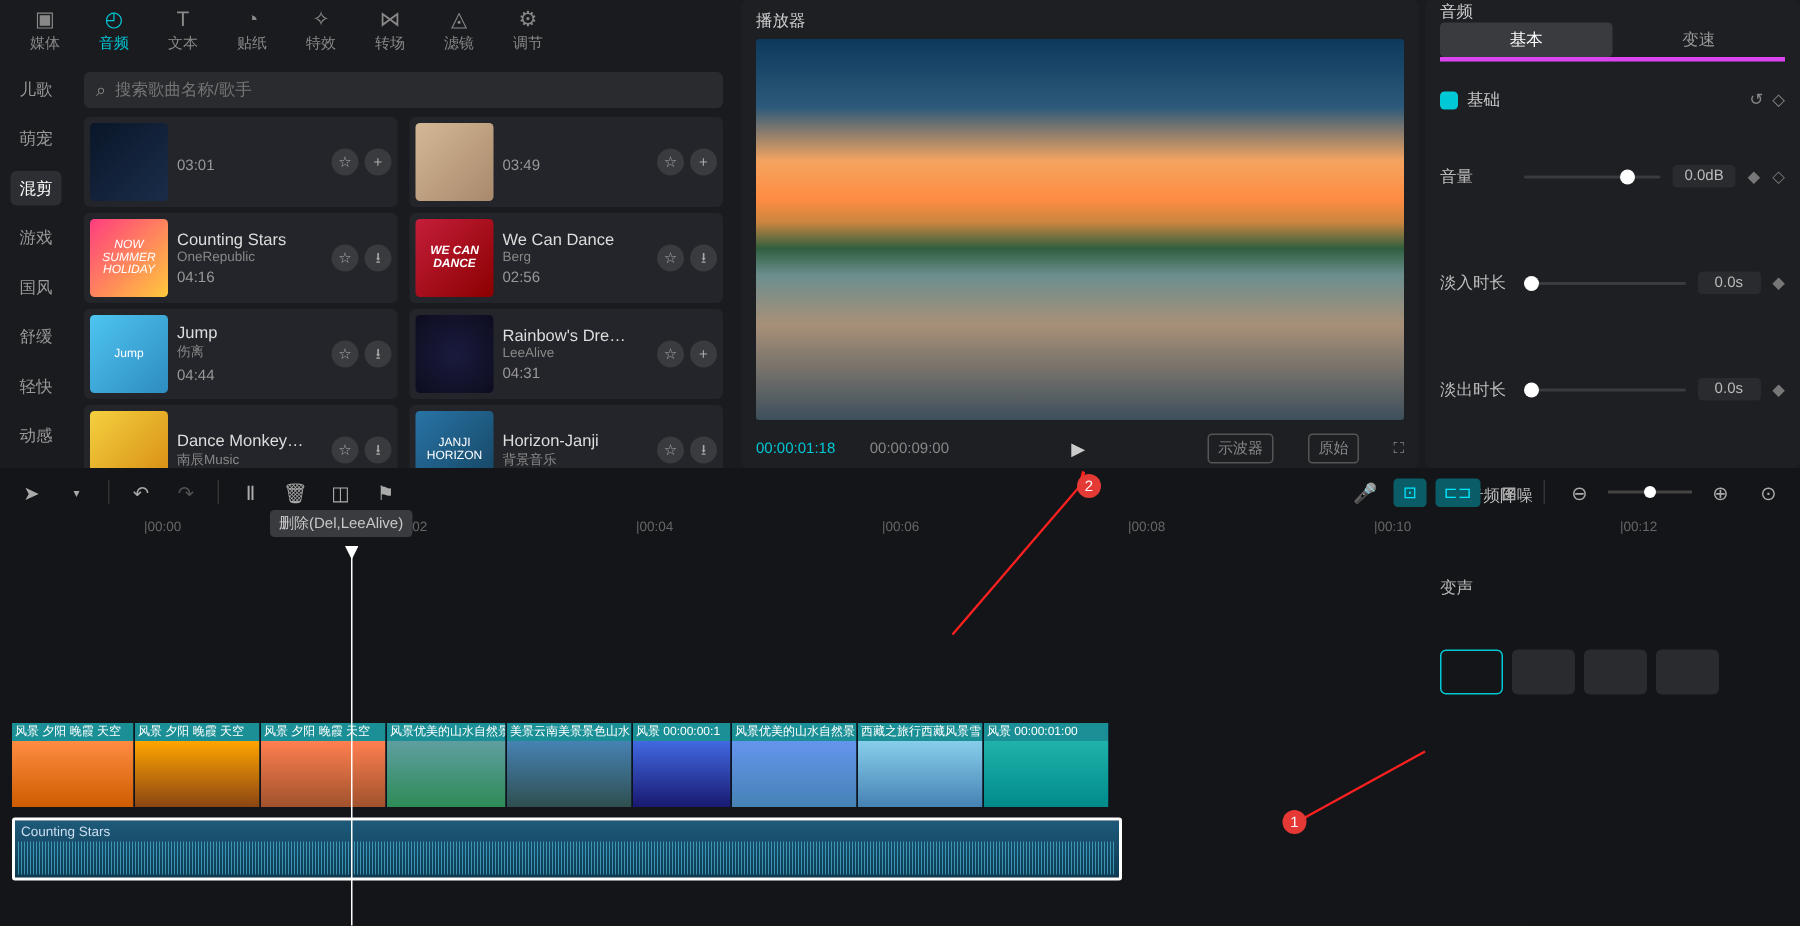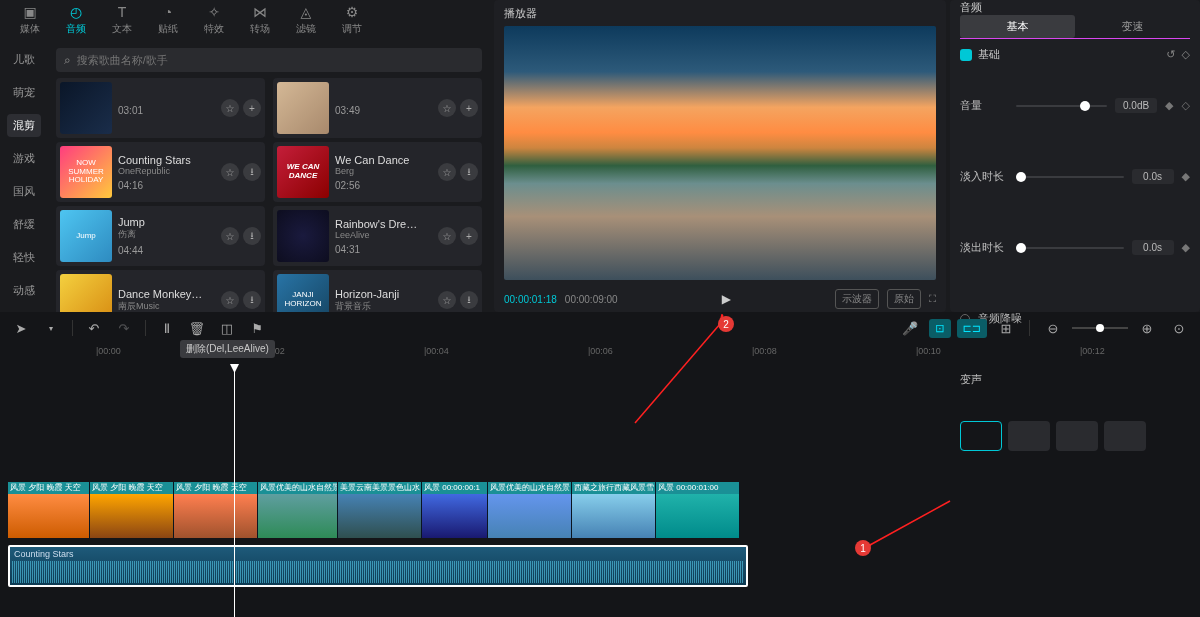--- a/index.html
+++ b/index.html
@@ -24,41 +24,41 @@
 .music-area { flex: 1; overflow: hidden; padding: 8px; }
 .search-bar { height: 24px; background: #2a2b2f; border-radius: 4px; display: flex; align-items: center; padding: 0 8px; margin-bottom: 6px; }
 .search-bar input { background: none; border: none; color: #aaa; font-size: 11px; flex: 1; outline: none; }
 .search-icon { color: #888; margin-right: 6px; font-size: 12px; }
 
 .music-grid { display: grid; grid-template-columns: 1fr 1fr; gap: 4px 8px; }
 .music-card { display: flex; align-items: center; height: 60px; background: #24252a; border-radius: 4px; padding: 4px; gap: 6px; }
 .thumb { width: 52px; height: 52px; border-radius: 3px; flex-shrink: 0; display: flex; align-items: center; justify-content: center; font-size: 8px; text-align: center; line-height: 1.1; color: #fff; overflow: hidden; }
 .t-dark { background: linear-gradient(135deg,#0a1628,#1a2d4a); }
 .t-face { background: linear-gradient(135deg,#d4b896,#a8896c); }
-.t-now  { background: linear-gradient(135deg,#ff3d7f,#ffc93c); }
+.t-now  { background: linear-gradient(135deg,#ff3d7f,#ffc93c); font-style: italic; }
 .t-red  { background: linear-gradient(135deg,#c41e3a,#8b0000); color:#fff; font-weight:bold; font-style:italic; }
 .t-game { background: linear-gradient(135deg,#4ec5f1,#2e8bc0); }
 .t-astro{ background: radial-gradient(circle,#1a1a3e,#0d0d1f); }
 .t-yellow{ background: linear-gradient(135deg,#f4d03f,#d68910); }
 .t-blue { background: linear-gradient(135deg,#2874a6,#154360); }
 .music-info { flex: 1; min-width: 0; }
 .music-title { font-size: 11px; color: #ddd; white-space: nowrap; overflow: hidden; text-overflow: ellipsis; }
 .music-artist { font-size: 9px; color: #888; white-space: nowrap; overflow: hidden; text-overflow: ellipsis; }
 .music-dur { font-size: 10px; color: #999; margin-top: 4px; }
 .music-actions { display: flex; gap: 4px; align-items: center; }
 .icon-btn { width: 18px; height: 18px; border-radius: 50%; background: #3a3b3f; display: flex; align-items: center; justify-content: center; font-size: 10px; color: #aaa; cursor: pointer; }
 
 .panel-header { height: 26px; display: flex; align-items: center; padding: 0 10px; font-size: 11px; color: #ccc; }
 .preview { flex: 1; margin: 0 10px 6px; background: linear-gradient(180deg,#0d3a5c 0%,#2d5a7a 18%,#f4a460 32%,#ff8c42 42%,#cd853f 48%,#2f5f3f 55%,#6b8e8e 62%,#a89078 75%,#3d4f5c 100%); border-radius: 2px; position: relative; }
-.preview-controls { height: 26px; display: flex; align-items: center; padding: 0 10px; gap: 8px; font-size: 10px; color: #888; }
+.preview-controls { height: 26px; display: flex; align-items: center; padding: 0 10px; gap: 23px; font-size: 10px; color: #888; }
 .time-cur { color: #00c8d6; }
 .play-btn { margin-left: auto; margin-right: auto; cursor: pointer; font-size: 12px; color: #ccc; }
 .ctrl-btn { padding: 2px 6px; border: 1px solid #555; border-radius: 3px; font-size: 10px; cursor: pointer; }
 
-.prop-tabs { display: flex; height: 26px; align-items: center; border-bottom: 1px solid #d946ef; }
+.prop-tabs { display: flex; height: 26px; align-items: center; border-bottom: 3px solid #d946ef; margin-bottom: 10px; }
 .prop-tab { flex: 1; text-align: center; font-size: 11px; cursor: pointer; color: #999; padding: 4px; }
 .prop-tab.active { background: #3a3b3f; border-radius: 3px; color: #fff; }
 .prop-title-row { display: flex; align-items: center; justify-content: space-between; margin: 8px 0; }
 .prop-title { display: flex; align-items: center; gap: 6px; font-size: 11px; }
 .toggle-dot { width: 12px; height: 12px; border-radius: 3px; background: #00c8d6; }
 .prop-row { display: flex; align-items: center; font-size: 11px; color: #bbb; margin: 28px 0; gap: 8px; }
 .prop-label { width: 48px; }
 .slider { flex: 1; height: 2px; background: #3a3b3f; position: relative; border-radius: 2px; }
 .slider-thumb { position: absolute; width: 10px; height: 10px; background: #fff; border-radius: 50%; top: -4px; }
 .val-box { background: #2a2b2f; padding: 2px 6px; border-radius: 3px; font-size: 10px; min-width: 42px; text-align: center; }

